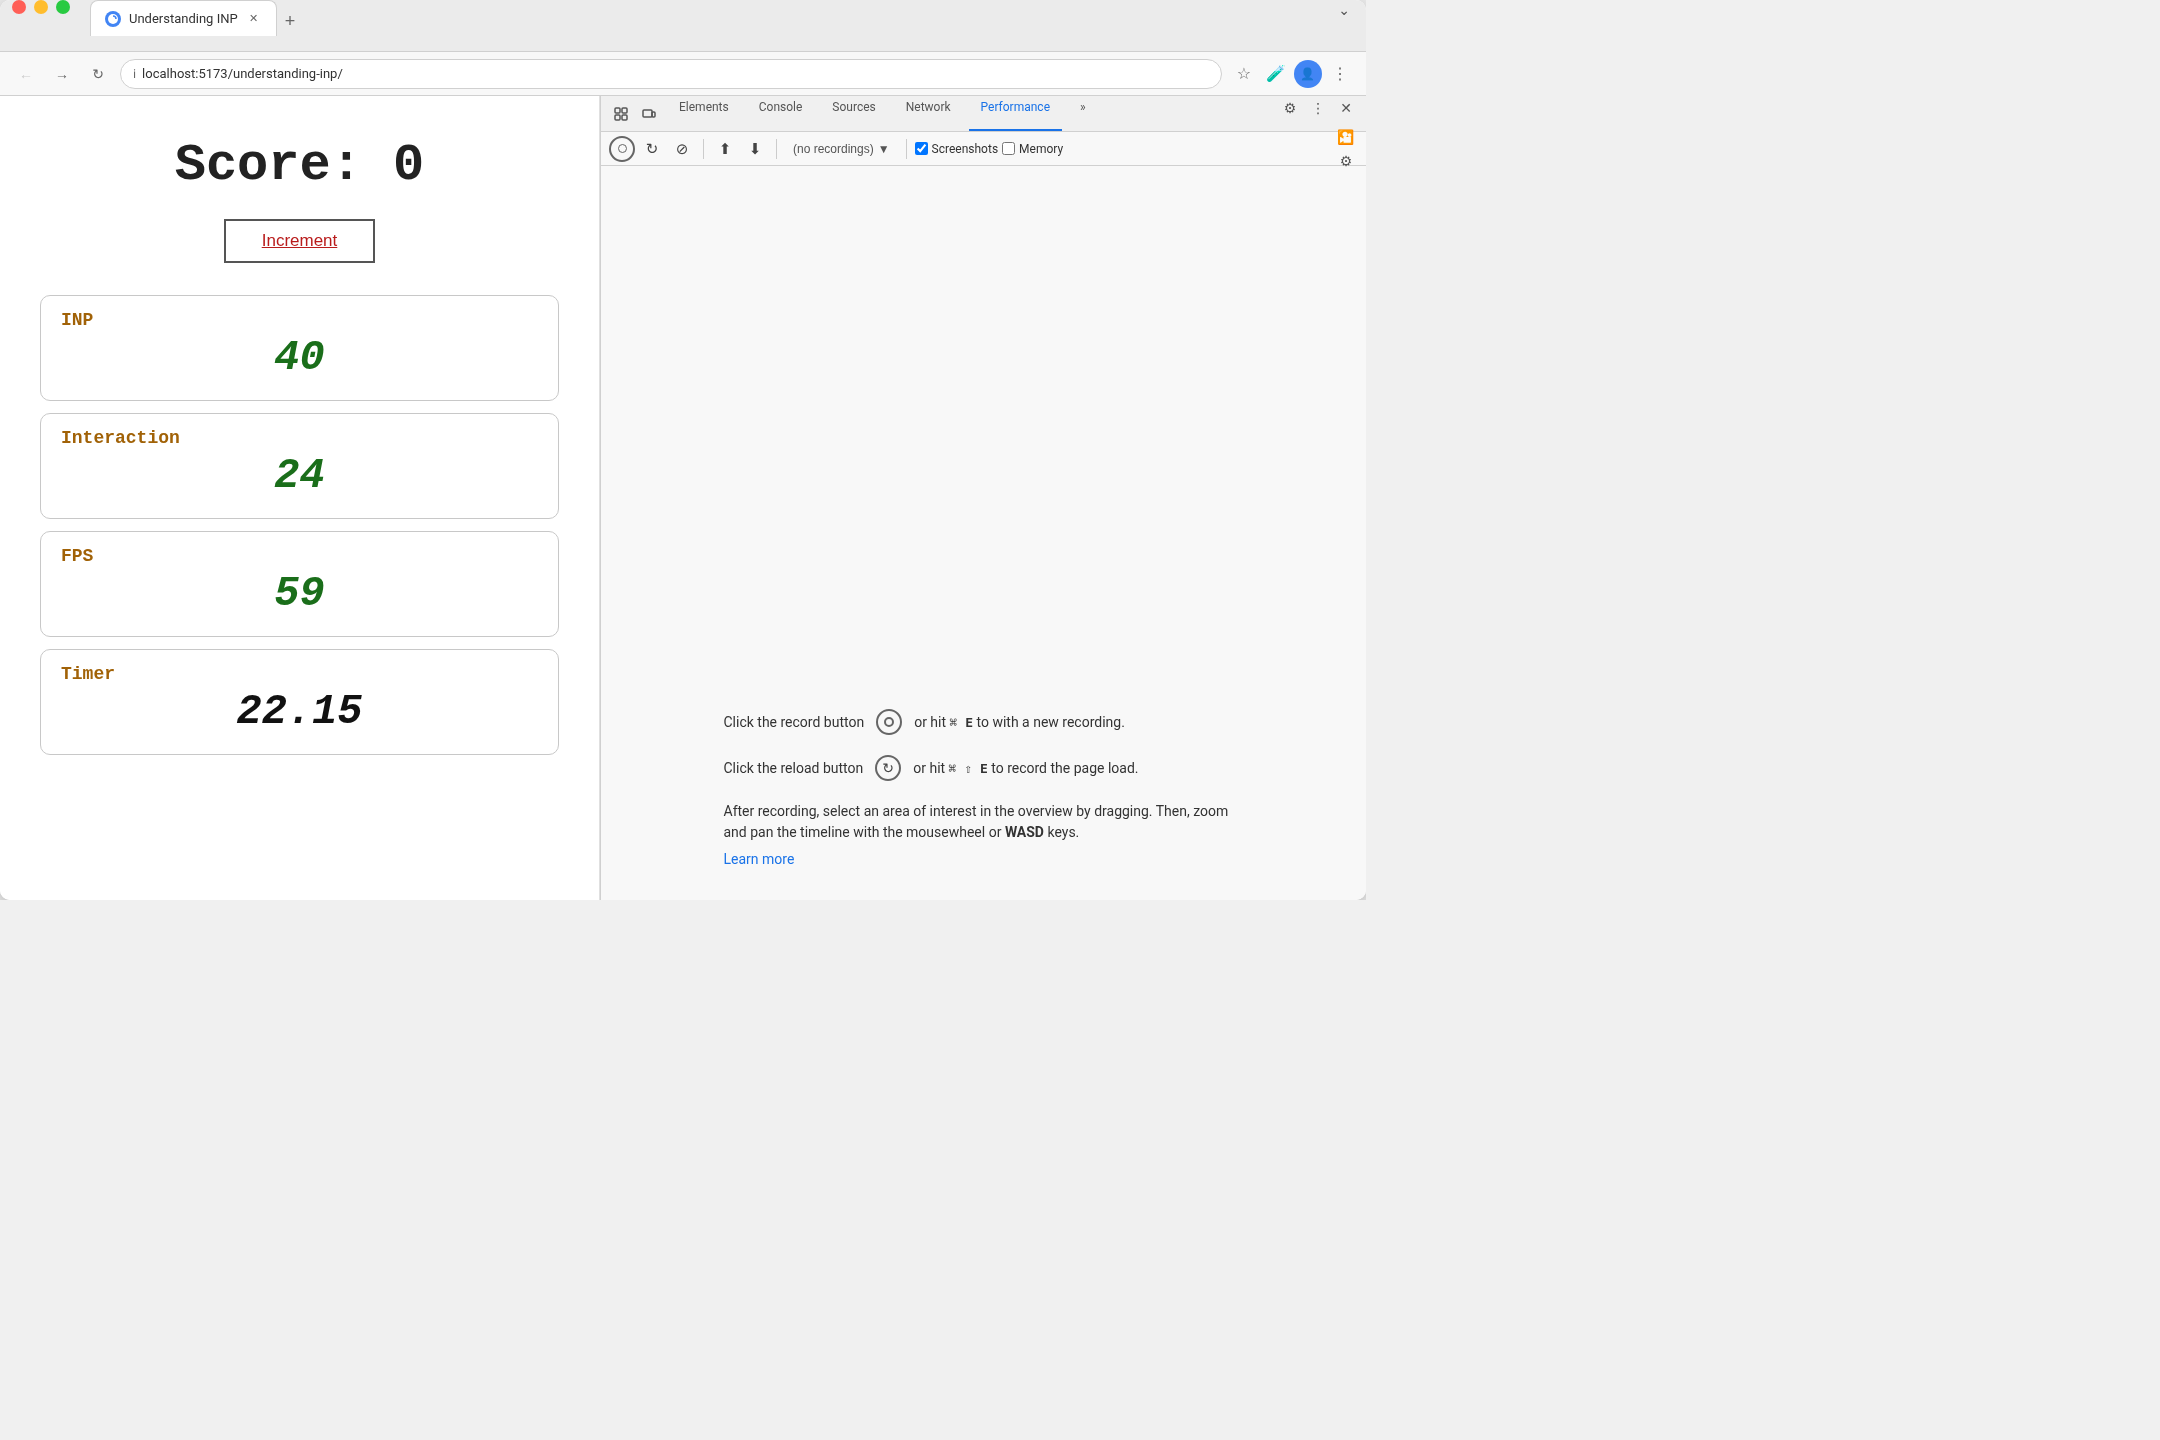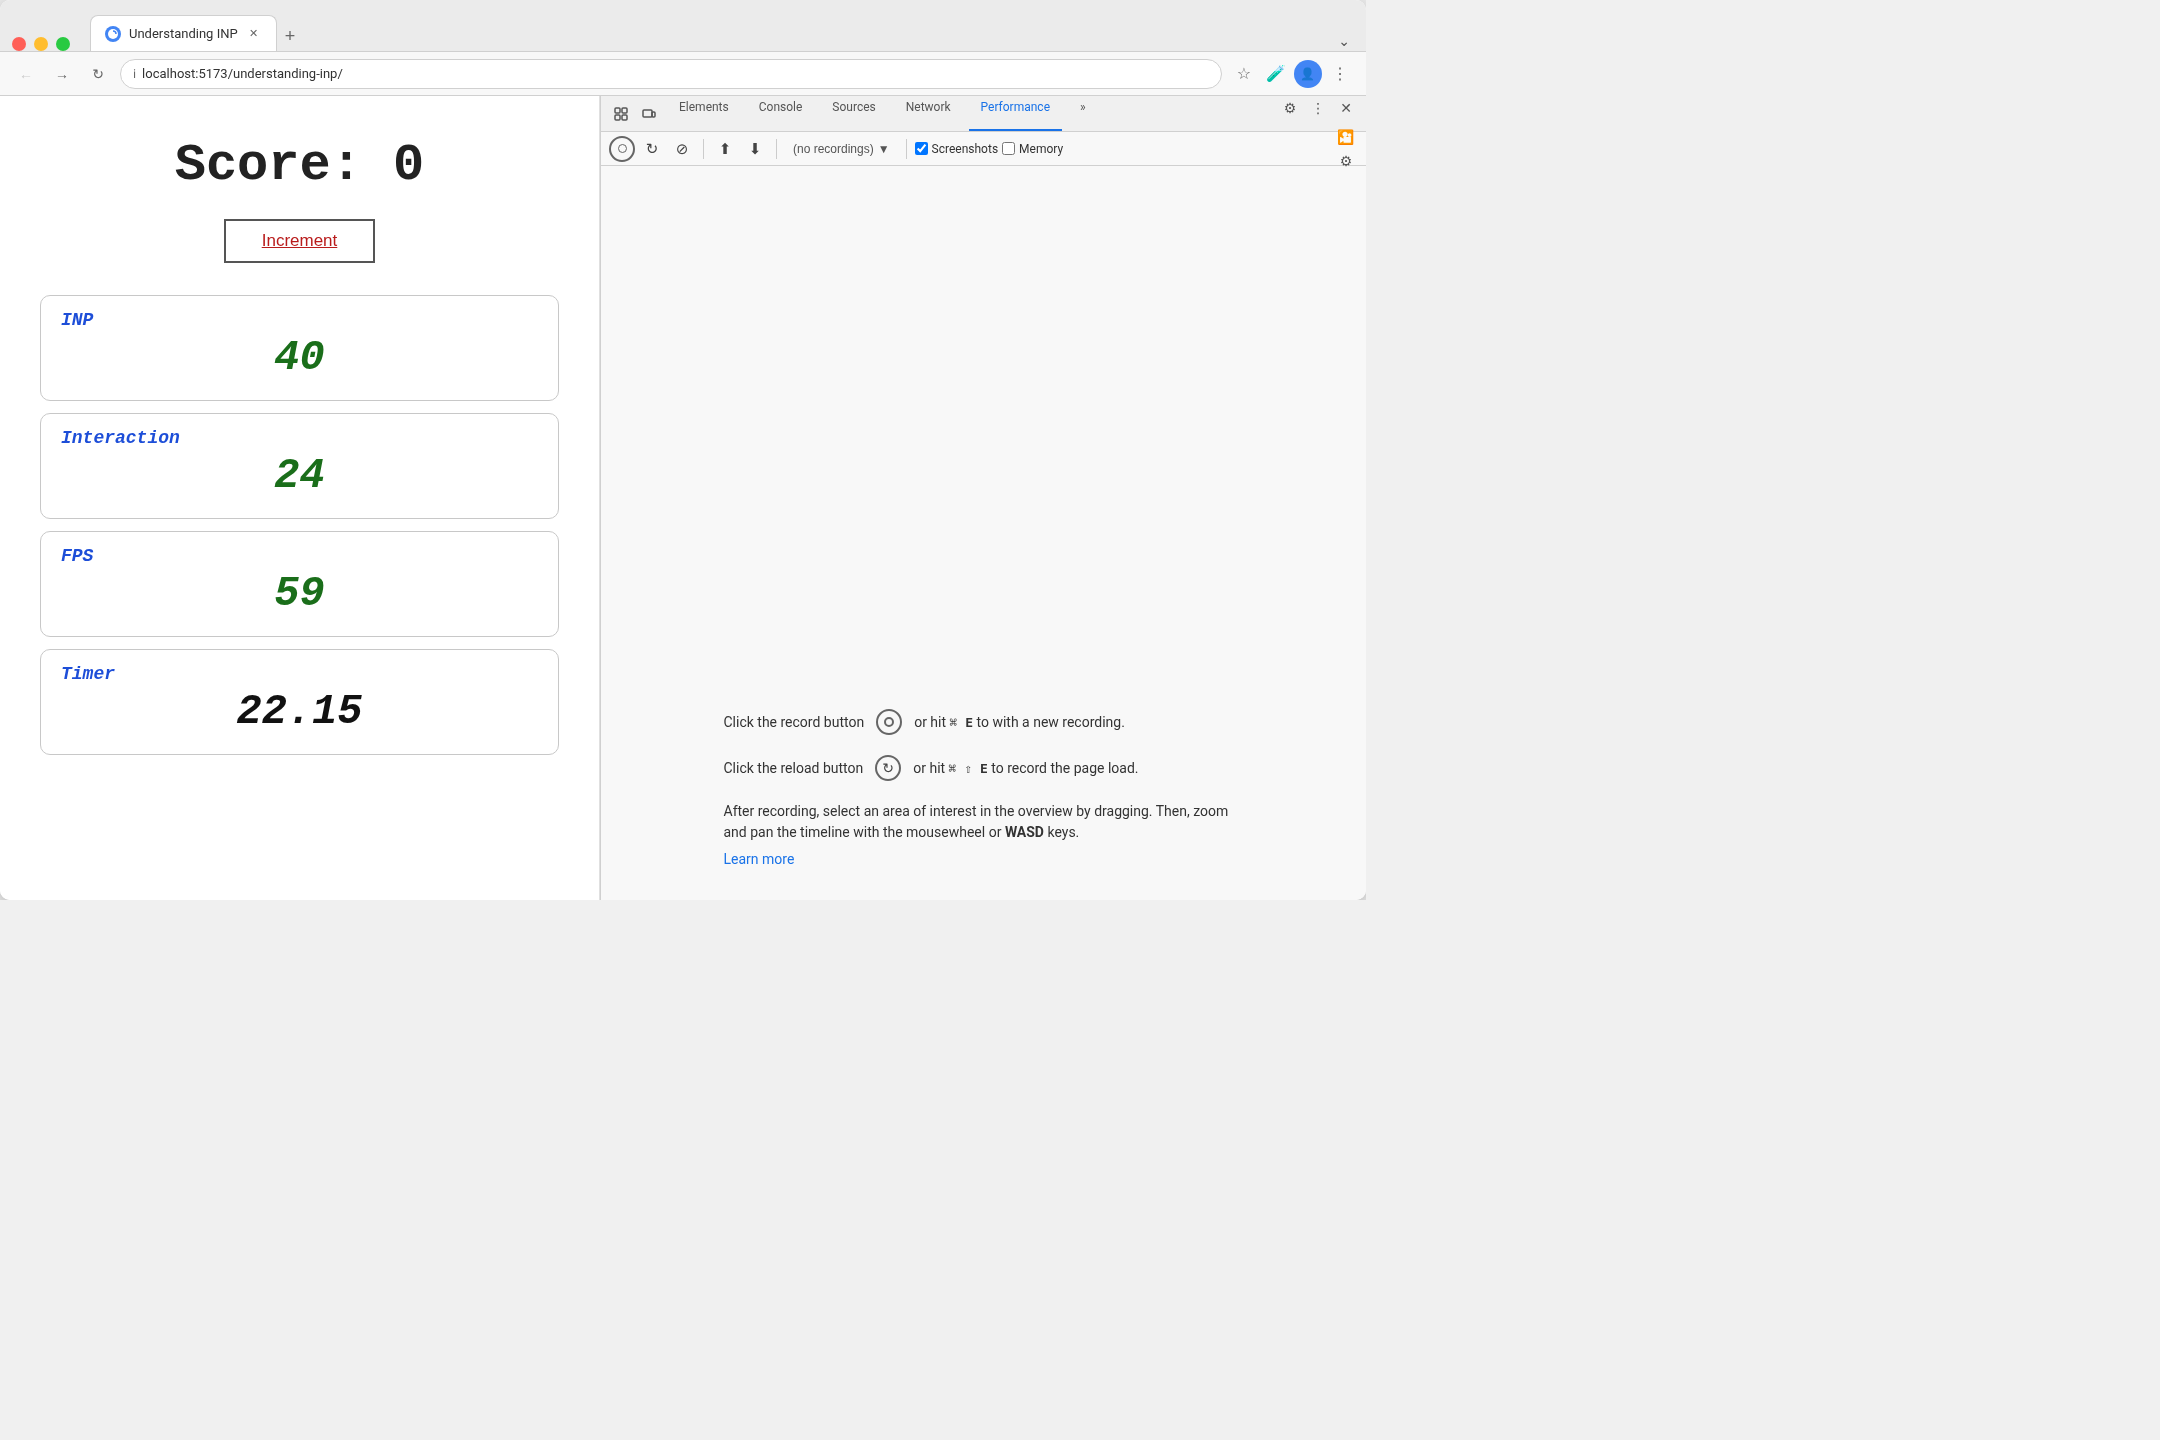--- a/index.html
+++ b/index.html
@@ -20,21 +20,21 @@
       box-shadow: 0 4px 20px rgba(0,0,0,0.3);
       display: flex;
       flex-direction: column;
       background: white;
     }
 
     .title-bar {
       background: #ebebeb;
       height: 52px;
       display: flex;
-      align-items: flex-end;
+      align-items: flex-start;
       padding: 0 12px;
       gap: 8px;
       border-bottom: 1px solid #d0d0d0;
     }
 
     .traffic-lights {
       display: flex;
       gap: 8px;
       align-items: center;
     }
@@ -220,22 +220,21 @@
       border-radius: 10px;
       width: 100%;
       padding: 14px 20px 18px;
       margin-bottom: 12px;
     }
 
     .metric-label {
       font-family: 'Courier New', Courier, monospace;
       font-size: 18px;
       font-weight: bold;
-      font-style: italic;
-      color: #1d4ed8;
+      color: #a16207;
       margin-bottom: 4px;
     }
 
     .metric-value {
       font-family: 'Courier New', Courier, monospace;
       font-size: 42px;
       font-weight: 900;
       font-style: italic;
       color: #1a6e1a;
       text-align: center;

